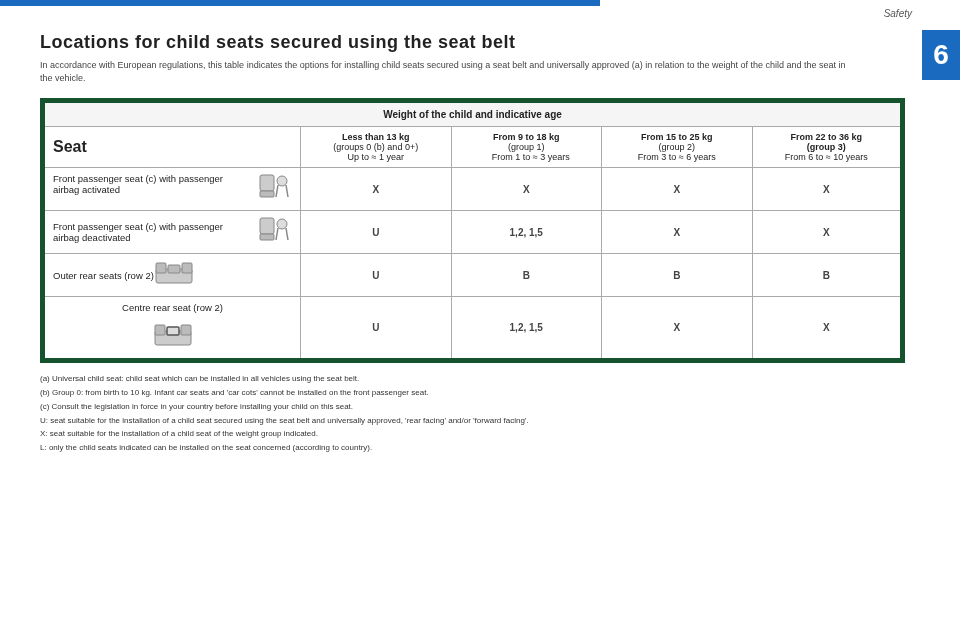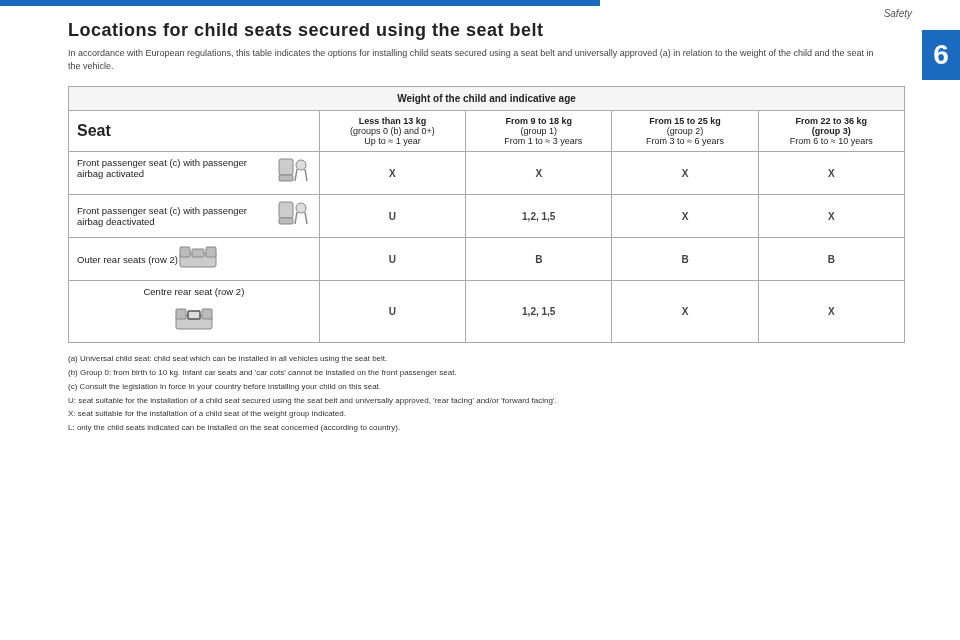--- a/index.html
+++ b/index.html
@@ -45,24 +45,23 @@
       top: 8px;
       right: 48px;
       font-size: 10px;
       color: #555;
       font-style: italic;
     }
 
     
     .main-content {
       position: absolute;
-      top: 20px;
+      top: 32px;
       left: 40px;
       right: 55px;
-      margin-left: 28px;
     }
 
     .page-title {
       font-size: 18px;
       font-weight: bold;
       color: #222;
       margin-bottom: 6px;
       letter-spacing: 0.5px;
     }
 
@@ -71,21 +70,21 @@
       color: #444;
       line-height: 1.4;
       margin-bottom: 14px;
       max-width: 820px;
     }
 
     
     .child-seat-table {
       width: 100%;
       border-collapse: collapse;
-      border: 1px solid #14532d;
+      border: 5px solid #14532d;
       margin-bottom: 10px;
     }
 
     .child-seat-table th,
     .child-seat-table td {
       border: 1px solid #aaa;
       padding: 5px 8px;
       text-align: center;
       vertical-align: middle;
       font-size: 9.5px;

